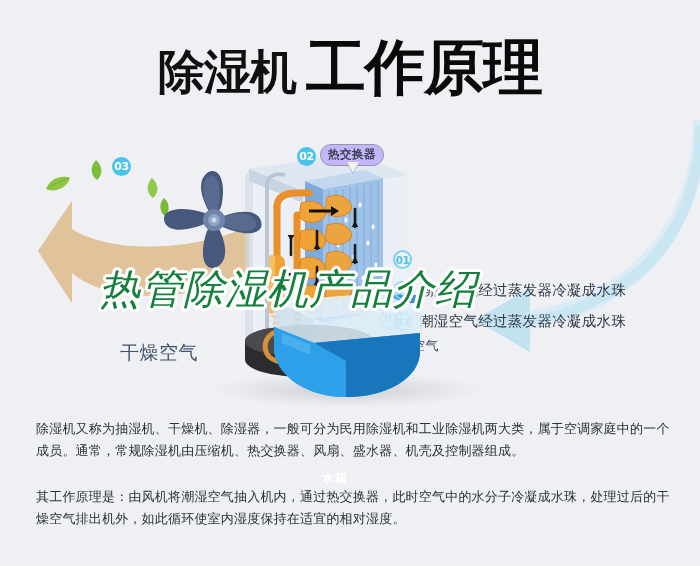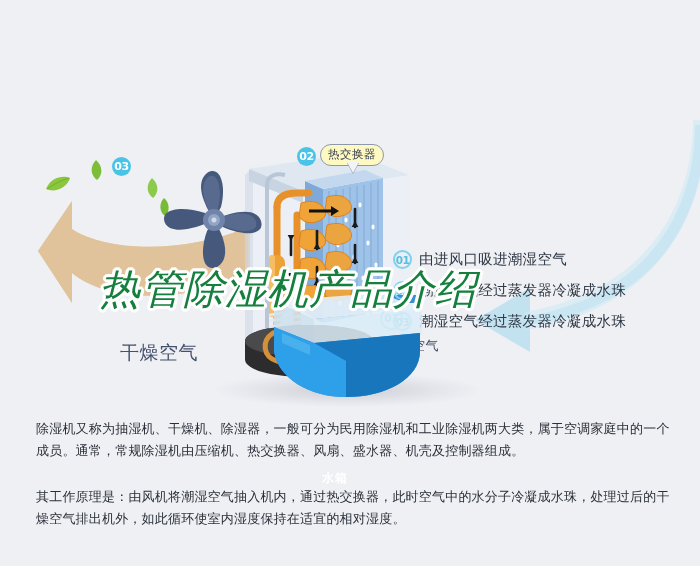--- a/index.html
+++ b/index.html
@@ -122,25 +122,26 @@
   .badge-02ill { left: 297px; top: 22px; }
   .badge-01ill { left: 380px; top: 182px; background: transparent; border: 2px solid #8bd8ef; color:#6cc9e6;}
 
   
   .callout {
     position: absolute;
     left: 320px; top: 19px;
     padding: 2px 7px 3px 7px;
     border: 1.3px solid #8f98aa;
     border-radius: 11px;
-    background: #fef9c3;
+    background: #c4b5fd;
     font-size: 11.5px;
     color: #39404f;
     white-space: nowrap;
     letter-spacing: 0.5px;
+    font-weight: bold;
   }
   .callout-tail {
     position: absolute;
     left: 347px; top: 37px;
     width: 0; height: 0;
     border-left: 6px solid transparent;
     border-right: 6px solid transparent;
     border-top: 11px solid #f2f3f6;
     filter: drop-shadow(0 1px 0 #8f98aa);
   }
@@ -210,20 +211,23 @@
     letter-spacing: 0.2px;
   }
   .copy-1 { top: 418px; }
   .copy-2 { top: 486px; }
 </style>
 </head>
 <body>
 
 <div class="page">
 
+  <div class="title-wrap">
+    <span class="title-small">除湿机</span><span class="title-large">工作原理</span>
+  </div>
 
   <div class="stage">
 
     <div class="ground-shadow"></div>
 
     <svg class="big-arc" viewBox="0 0 310 215">
       <path d="M300 5 C300 95, 250 175, 135 196 L135 168 L 80 200 L135 232 L135 205 C260 185, 310 100, 310 5 Z" fill="#badfee" opacity="0.85"></path>
       <path d="M298 0 C298 92, 246 172, 130 192 L130 210 C258 190, 312 100, 312 0 Z" fill="#cfe9f4" opacity="0.6"></path>
     </svg>
 
@@ -388,21 +392,20 @@
     <div class="callout">热交换器</div>
     <div class="callout-tail"></div>
 
     <div class="badge badge-01ill">01</div>
     <div class="ill-label lbl-moist">潮湿空气</div>
   </div>
 
   <div class="steps">
     <div class="step">
       <div class="step-badge">01</div>
-      <div class="step-text">由进风口吸进潮湿空气</div>
     </div>
     <div class="step">
       <div class="step-badge">02</div>
       <div class="step-text">潮湿空气经过蒸发器冷凝成水珠</div>
     </div>
     <div class="step">
       <div class="step-badge">03</div>
       <div class="step-text">潮湿空气经过蒸发器冷凝成水珠</div>
     </div>
   </div>

